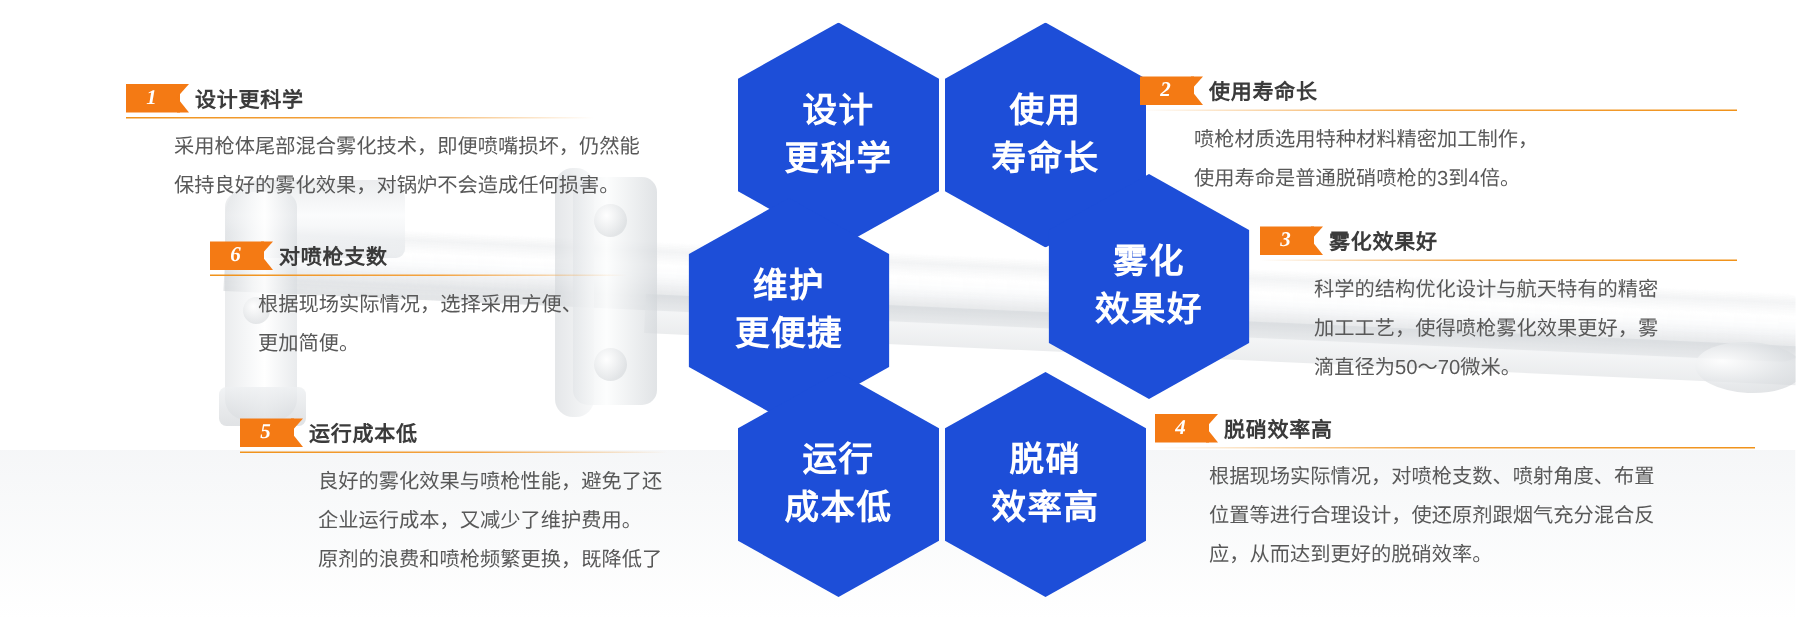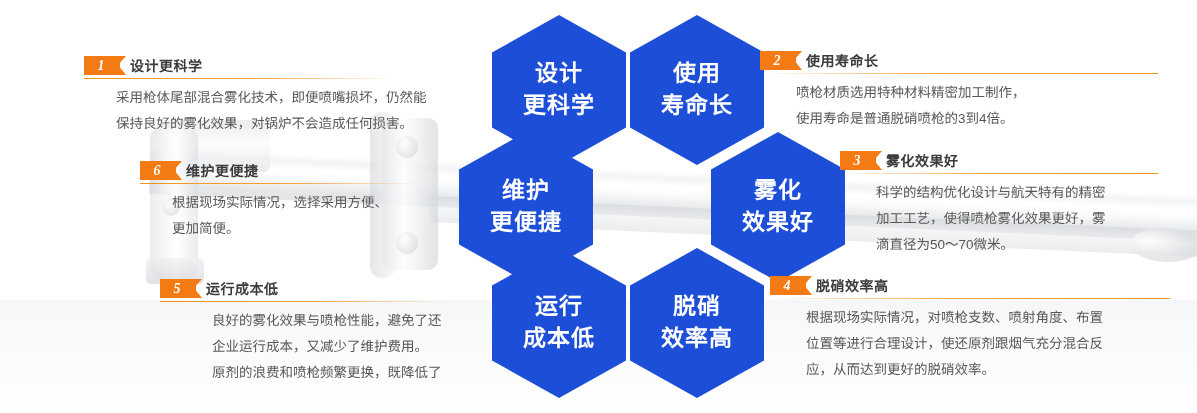--- a/index.html
+++ b/index.html
@@ -120,21 +120,21 @@
     line-height:1.38;
     letter-spacing:1px;
     text-align:center;
     box-sizing:border-box;
   }
   .hex .l1,.hex .l2{display:block;white-space:nowrap;}
 
   .hex.h1{left:492px;top:15px;}
   .hex.h2{left:630px;top:15px;}
   .hex.h3{left:423px;top:132px;margin-left:36px;}
-  .hex.h4{left:699px;top:132px;margin-left:12px;}
+  .hex.h4{left:699px;top:116px;}
   .hex.h5{left:492px;top:248px;}
   .hex.h6{left:630px;top:248px;}
 
   
   .feature{position:absolute;}
   .feat-head{
     display:flex;align-items:center;
     height:20px;
     margin-bottom:2px;
   }
@@ -253,21 +253,21 @@
     <div class="rule"></div>
     <div class="feat-body">
       <span class="ln">采用枪体尾部混合雾化技术，即便喷嘴损坏，仍然能</span>
       <span class="ln">保持良好的雾化效果，对锅炉不会造成任何损害。</span>
     </div>
   </div>
 
   <div class="feature f6">
     <div class="feat-head">
       <div class="badge">6</div>
-      <div class="feat-title">维护更便捷</div>
+      <div class="feat-title">对喷枪支数</div>
     </div>
     <div class="rule"></div>
     <div class="feat-body">
       <span class="ln">根据现场实际情况，选择采用方便、</span>
       <span class="ln">更加简便。</span>
     </div>
   </div>
 
   <div class="feature f5">
     <div class="feat-head">

